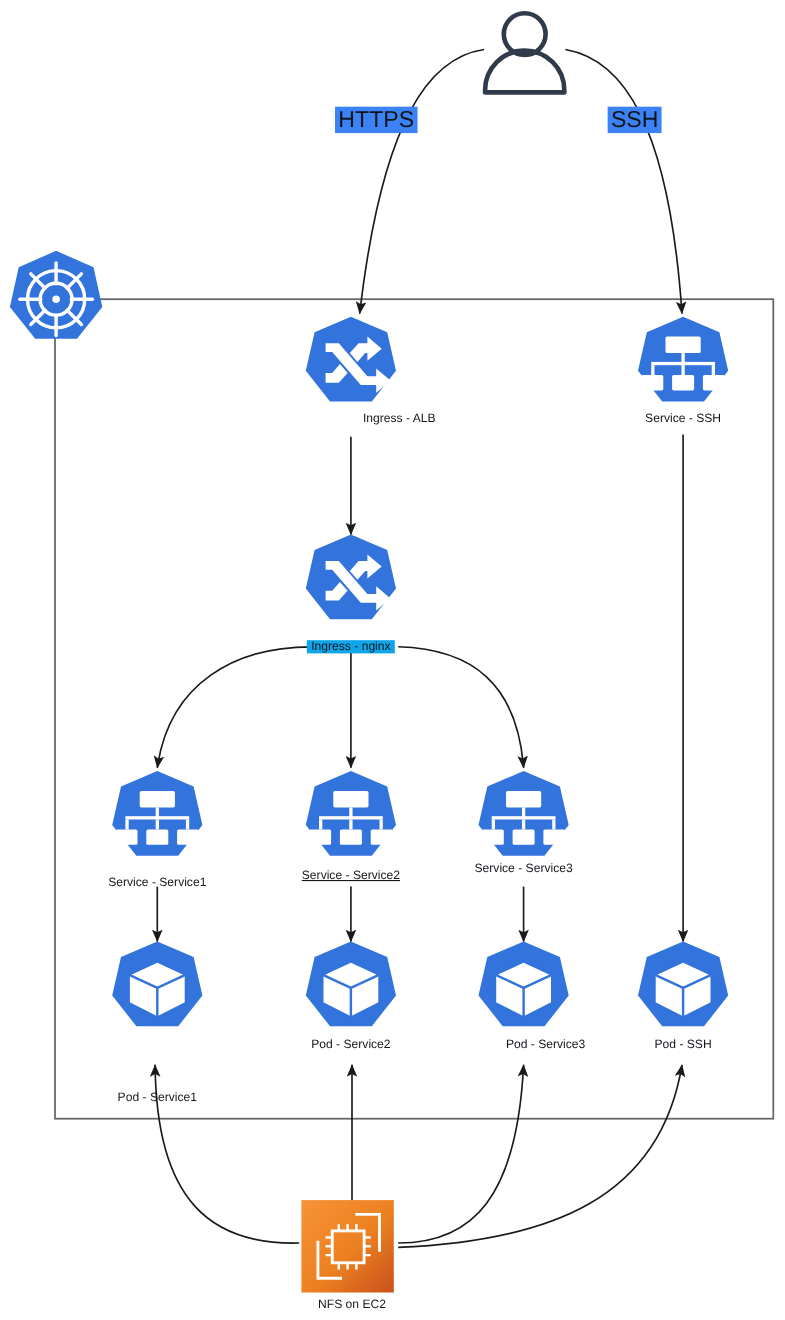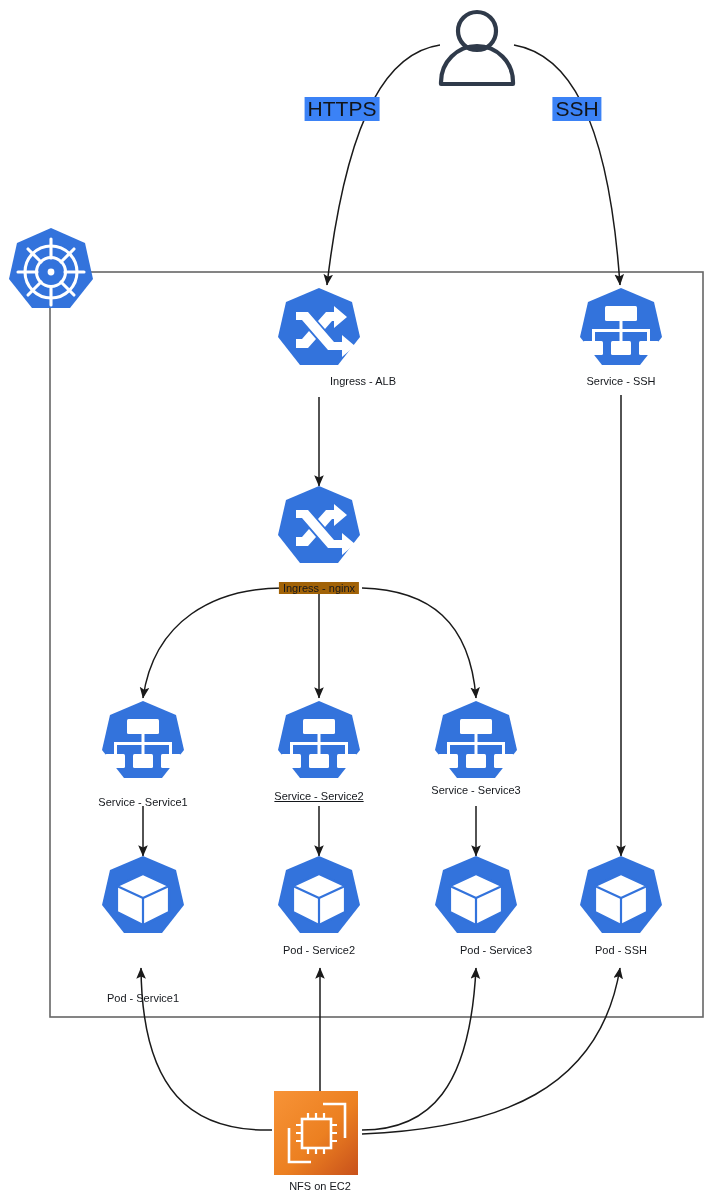--- a/index.html
+++ b/index.html
@@ -26,21 +26,21 @@
     background:#3b82f6;
     padding:0 3px;
   }
   .mid-label{
     position:absolute;
     font-family:"Liberation Sans",sans-serif;
     font-size:11px;
     color:#14171c;
     white-space:nowrap;
     transform:translate(-50%,-50%);
-    background:#a16207;
+    background:#0ea5e9;
     padding:0 4px;
   }
 </style>
 </head>
 <body>
 
 <div id="stage">
 
   <svg id="canvas" viewBox="0 0 714 1200">
     <defs>

